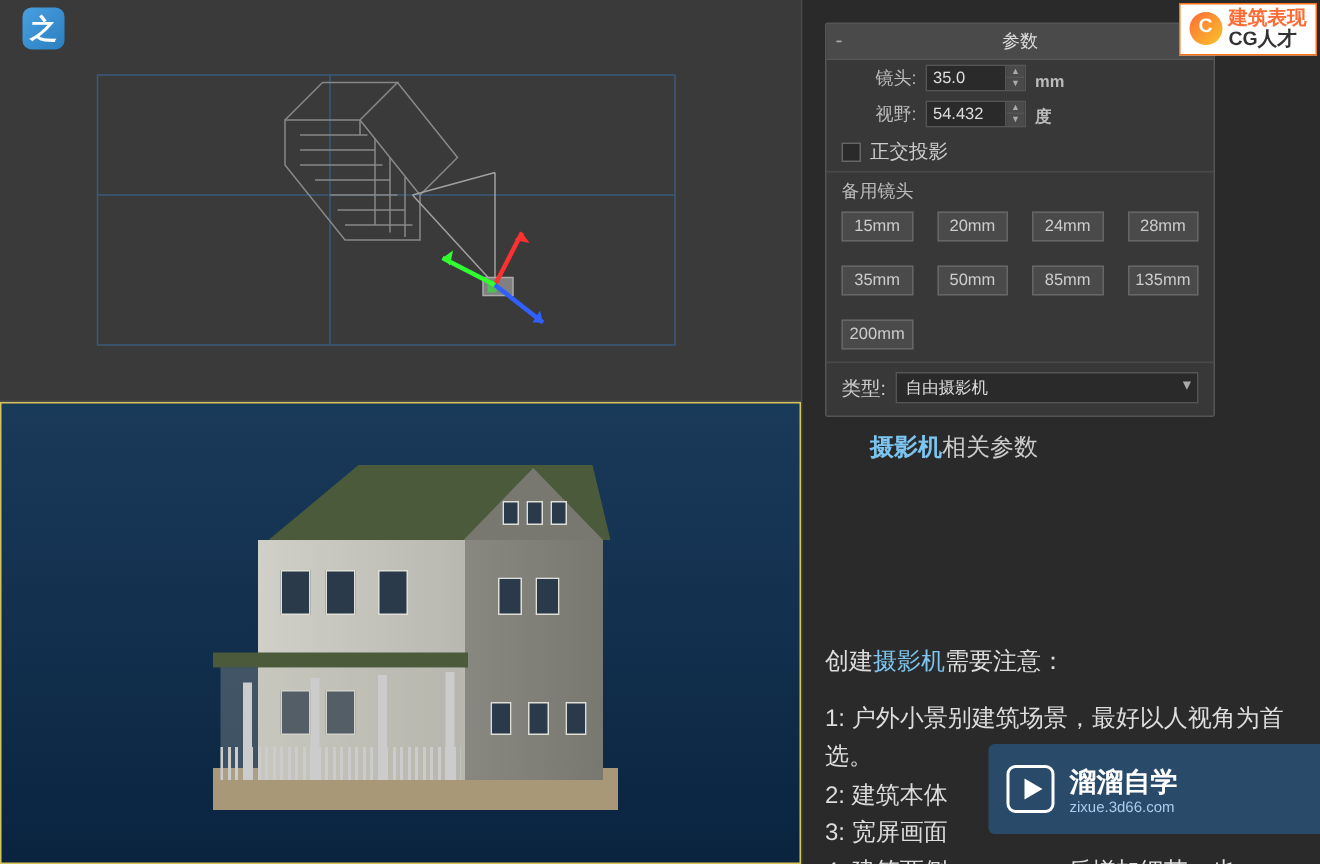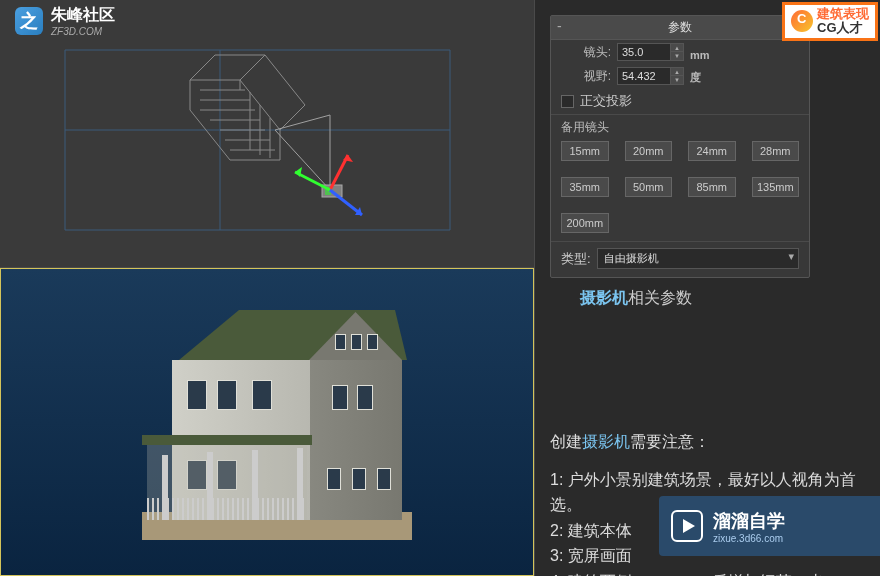--- a/index.html
+++ b/index.html
@@ -302,21 +302,21 @@
       font-size: 16px;
       line-height: 1.6;
       color: #ddd;
     }
     .notes-title { margin-bottom: 12px; }
     .badge-top {
       position: absolute;
       top: 2px;
       right: 2px;
       background: white;
-      border: 3px solid #f97316;
+      border: 1px solid #f97316;
       padding: 2px 6px;
       display: flex;
       align-items: center;
       font-size: 13px;
       line-height: 1.1;
       z-index: 20;
     }
     .badge-top .bicon {
       width: 22px;
       height: 22px;
@@ -363,24 +363,20 @@
     .badge-bottom .line2 { font-size: 10px; color: #aaccee; }
   </style>
 </head>
 <body>
 
 <div class="container">
   <div class="left-panel">
     <div class="viewport-top">
       <div class="logo">
         <div class="logo-icon"></div>
-        <div class="logo-text">
-          <div class="logo-title">朱峰社区</div>
-          <div class="logo-sub">ZF3D.COM</div>
-        </div>
       </div>
       <svg class="wireframe-scene" viewBox="0 0 420 200">
         <path class="grid-line" d="M 10 15 L 395 15 L 395 195 L 10 195 Z"></path>
         <path class="grid-line" d="M 10 95 L 395 95"></path>
         <path class="grid-line" d="M 165 15 L 165 195"></path>
         <g class="wireframe-house" transform="translate(135,15)">
           <path d="M 0 30 L 50 30 L 90 80 L 90 110 L 40 110 L 0 60 Z"></path>
           <path d="M 0 30 L 25 5 L 75 5 L 50 30"></path>
           <path d="M 75 5 L 115 55 L 90 80"></path>
           <path d="M 10 40 L 55 40 M 10 50 L 60 50 M 10 60 L 65 60 M 20 70 L 70 70 M 30 80 L 75 80 M 35 90 L 80 90 M 40 100 L 85 100"></path>

